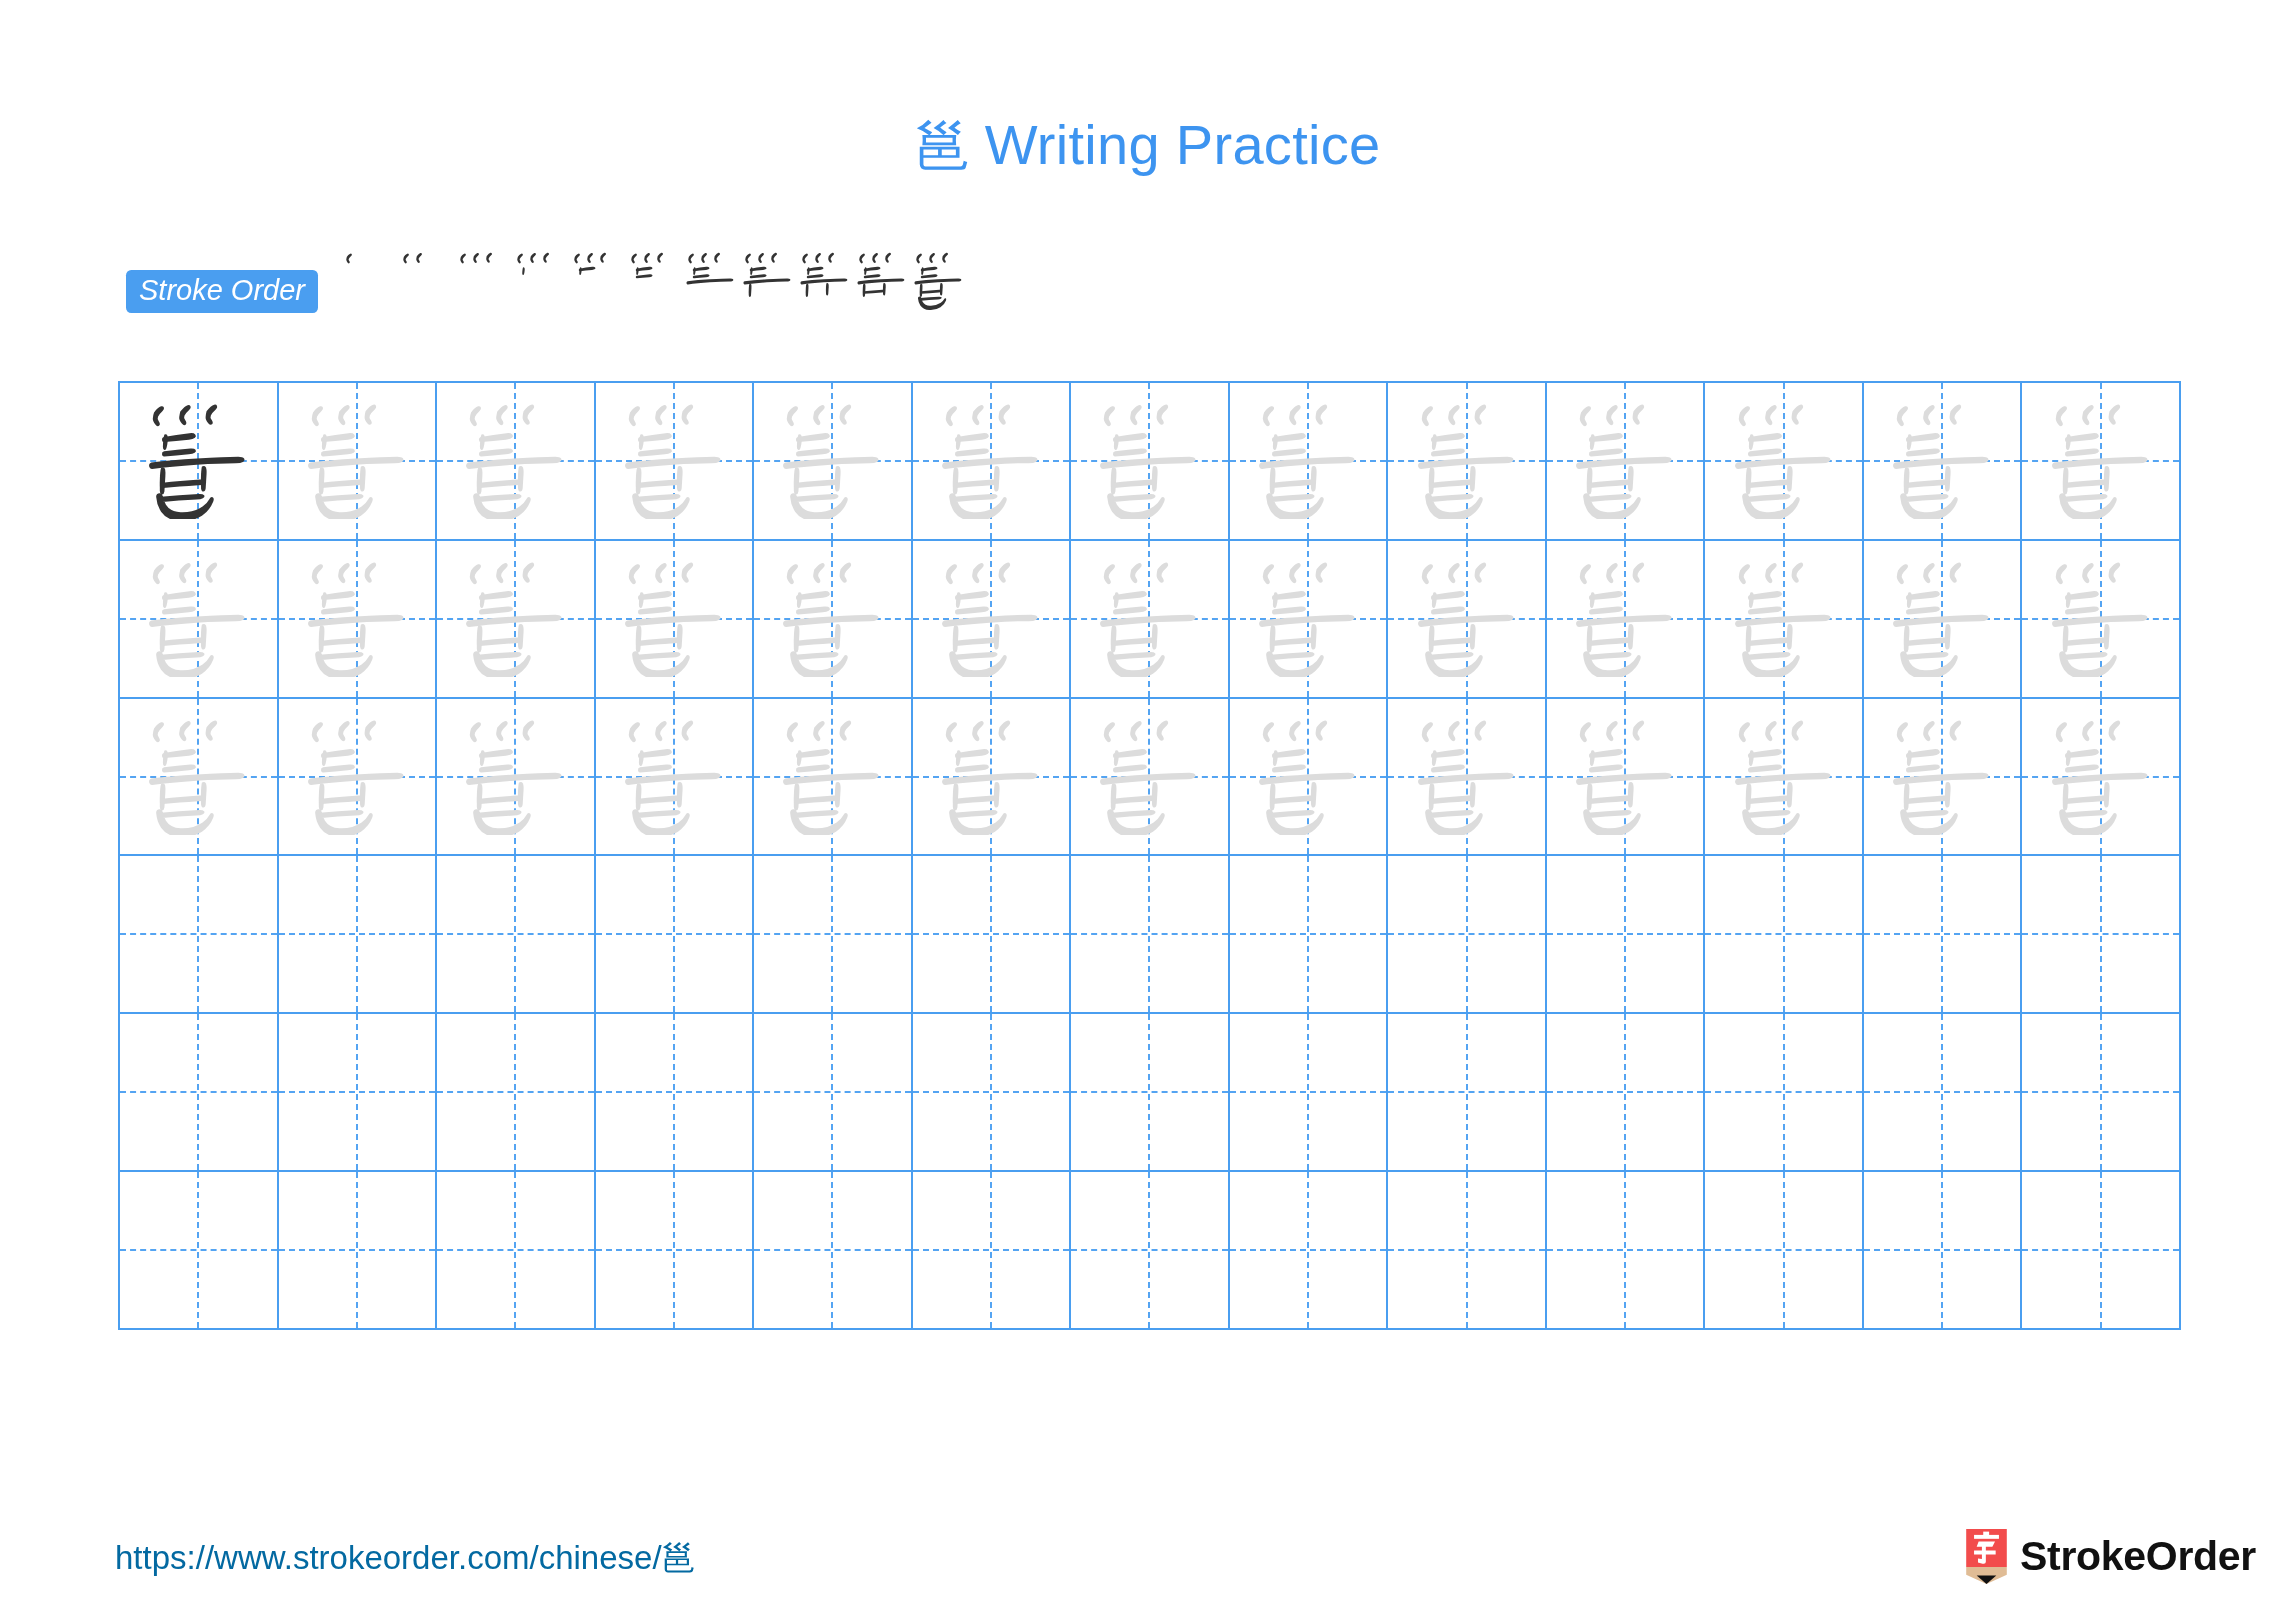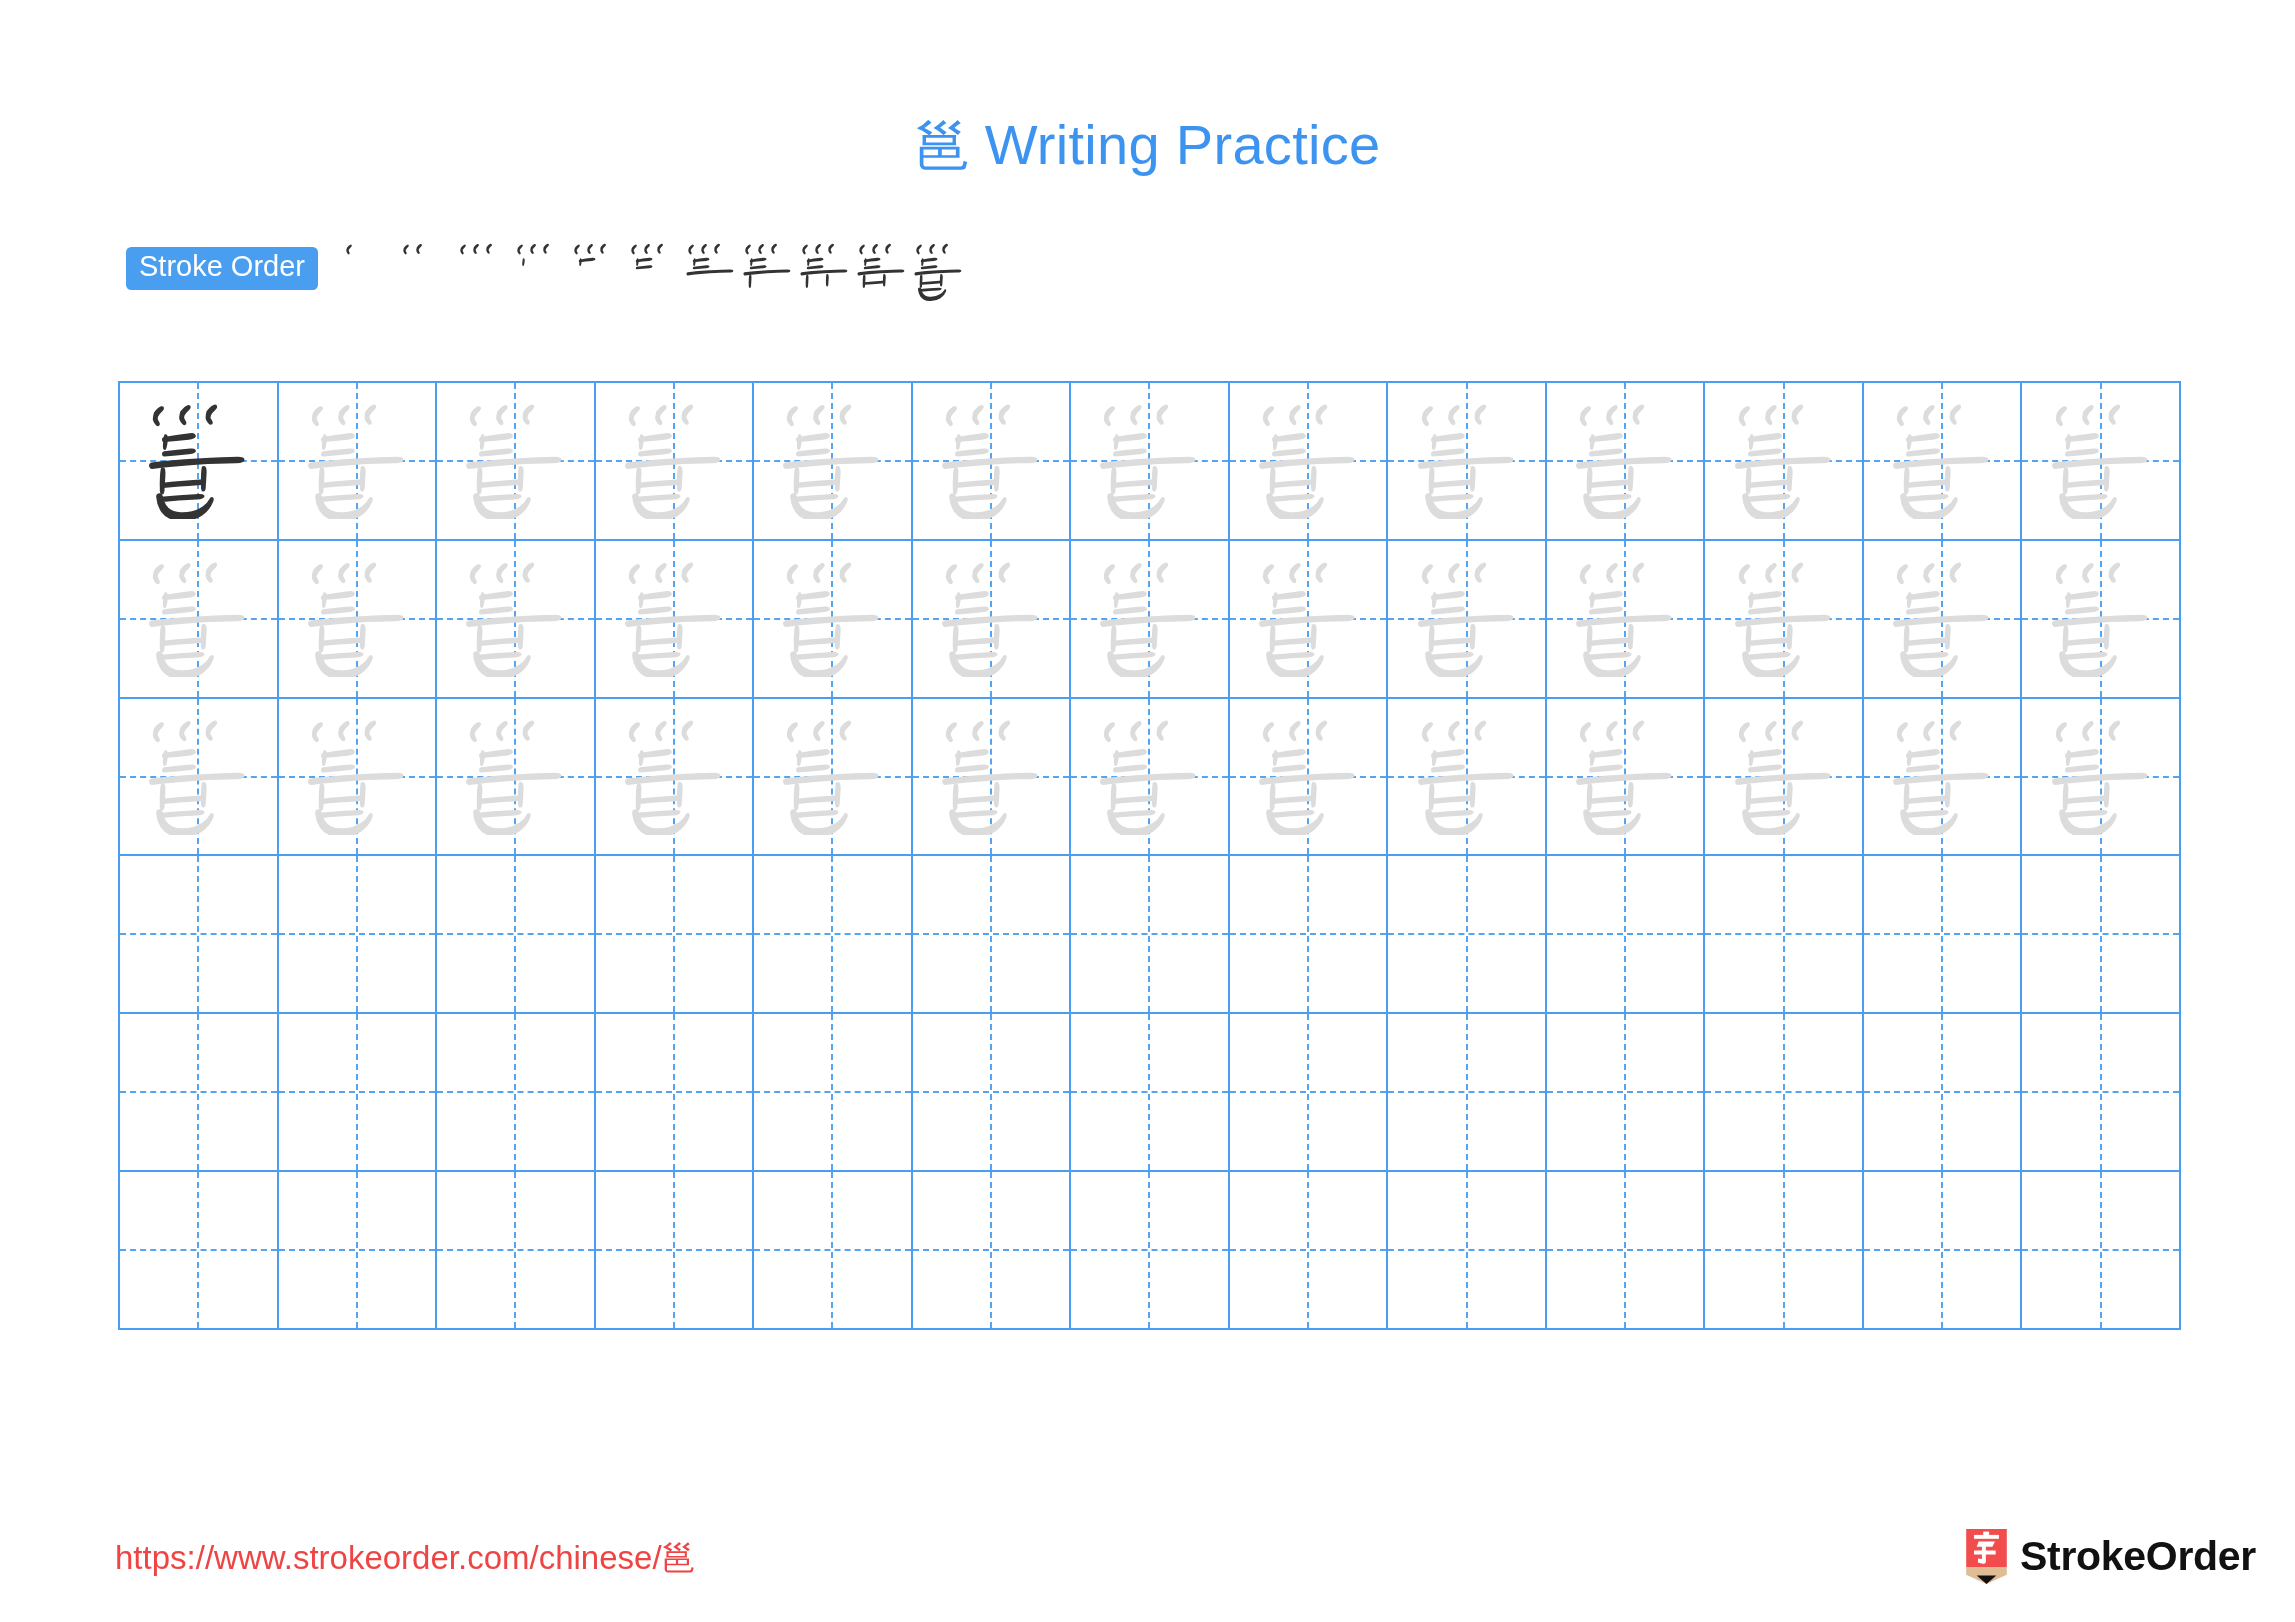--- a/index.html
+++ b/index.html
@@ -28,25 +28,26 @@
     white-space: nowrap;
   }
   .page-title .han {
     font-family: "DejaVu Sans", "Liberation Sans", sans-serif;
     font-size: 54px;
   }
 
   
   .stroke-order-row {
     position: absolute;
-    top: 240px;
+    top: 249px;
     left: 126px;
     height: 79px;
     display: flex;
-    align-items: flex-start;
+    align-items: center;
+    font-style: italic;
   }
   .stroke-order-badge {
     background: #4a9ef0;
     color: #ffffff;
     font-size: 29px;
     padding: 5.9px 13px 8.5px 13px;
     border-radius: 5.2px;
     line-height: 1;
     white-space: nowrap;
     margin-top: 6.5px;
@@ -125,21 +126,21 @@
   }
   .char-dark  path { fill: #333333; }
   .char-trace path { fill: #dcdcdc; }
 
   
   .footer-url {
     position: absolute;
     left: 115px;
     top: 1536px;
     font-size: 33px;
-    color: #ef4444;
+    color: #0369a1;
     white-space: nowrap;
   }
   .footer-url .han {
     font-family: "DejaVu Sans", "Liberation Sans", sans-serif;
   }
   .footer-logo {
     position: absolute;
     right: 39px;
     top: 1525px;
     display: flex;

